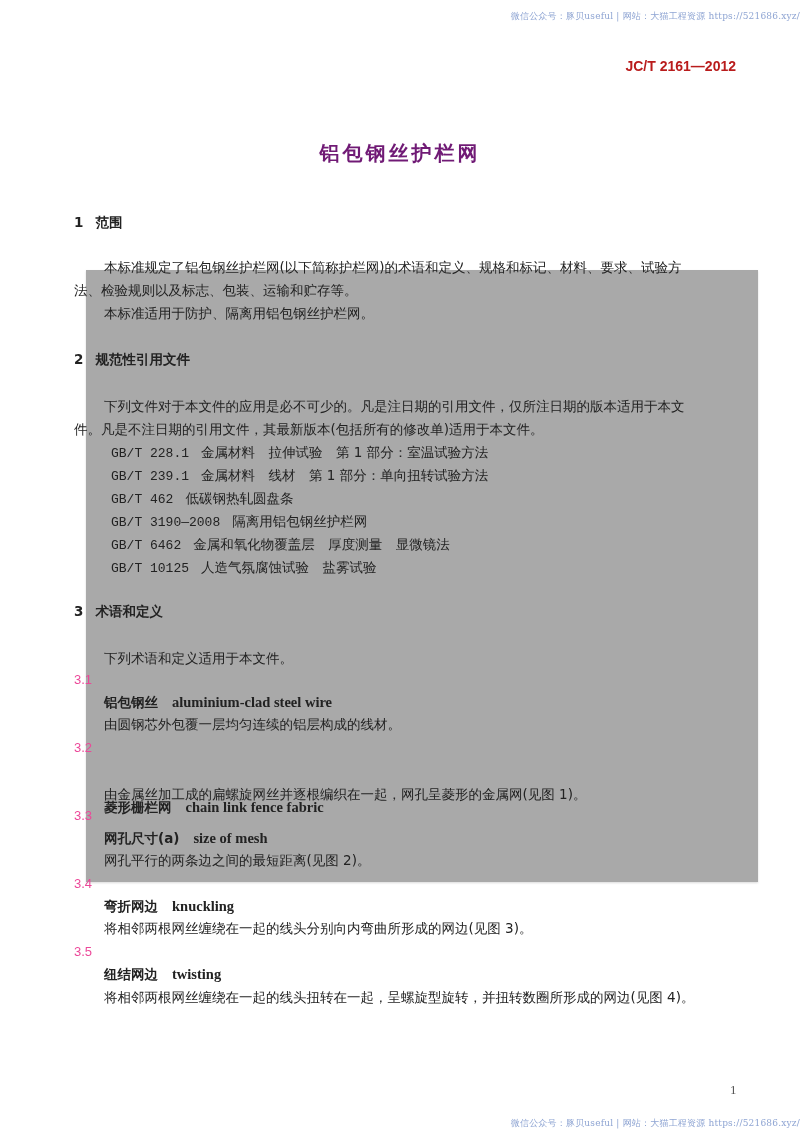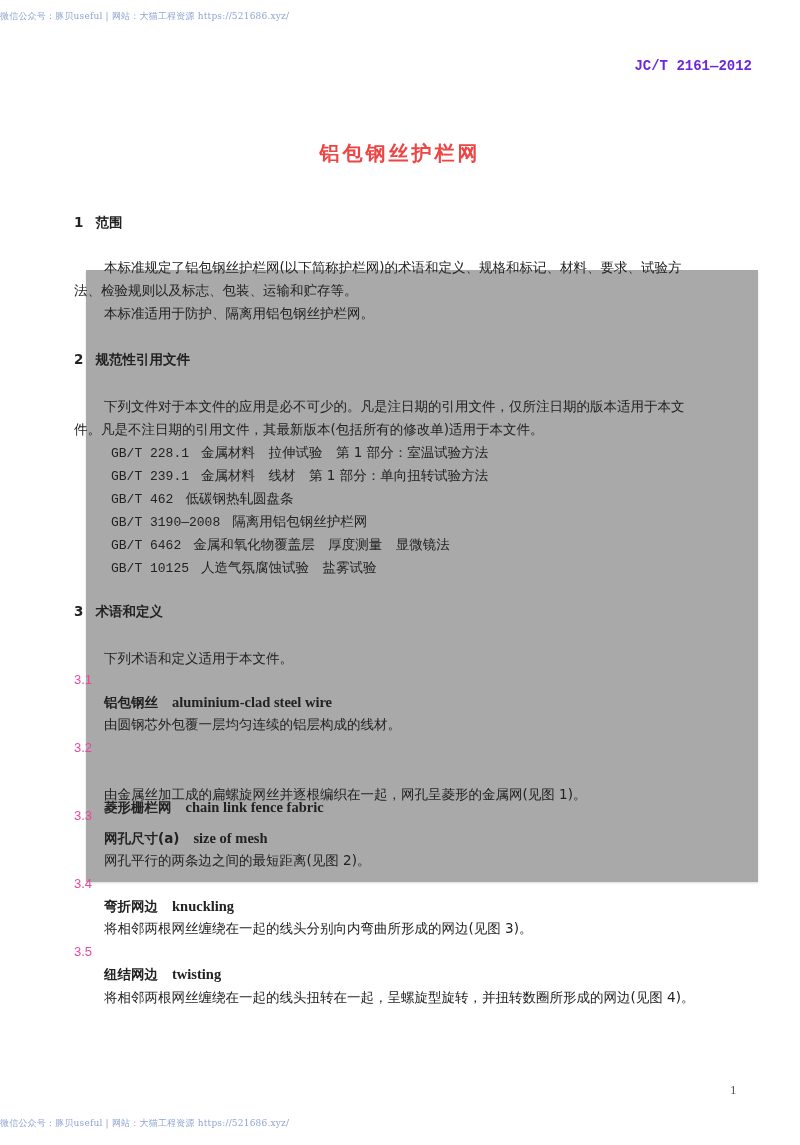--- a/index.html
+++ b/index.html
@@ -1,32 +1,32 @@
 <!DOCTYPE html>
 <html><head>
 <meta charset="utf-8">
 <style>
   html, body { margin: 0; padding: 0; }
   body {
     width: 800px; height: 1145px; background: #ffffff; position: relative; overflow: hidden;
     font-family: "DejaVu Sans", sans-serif; color: #2a2a2a;
   }
   .watermark {
-    position: absolute; left: 0; width: 800px; text-align: left;
+    position: absolute; left: 0; width: 800px; text-align: right;
     font-family: "DejaVu Serif", serif; font-size: 9px; color: #8fa5d3; letter-spacing: 0.2px;
   }
   .wm-top { top: 10px; }
   .wm-bottom { top: 1117px; }
   .std-code {
-    position: absolute; top: 58px; right: 48px;
-    font-family: Liberation Mono, monospace; font-weight: bold; font-size: 14px; color: #6d28d9;
+    position: absolute; top: 58px; right: 64px;
+    font-family: Liberation Sans, sans-serif; font-weight: bold; font-size: 14px; color: #b91c1c;
   }
   .doc-title {
     position: absolute; top: 140px; left: 0; width: 800px; text-align: center;
-    font-size: 20px; letter-spacing: 3px; color: #ef4444; font-weight: bold;
+    font-size: 20px; letter-spacing: 3px; color: #701a75; font-weight: bold;
   }
   .overlay {
     position: absolute; left: 86px; top: 270px; width: 672px; height: 612px;
     background: #a9a9a9; z-index: 1;
     box-shadow: 0 1px 2px rgba(0,0,0,0.15);
   }
   .content { position: absolute; left: 8px; top: 0; width: 800px; height: 1145px; z-index: 2; }
   .line { position: absolute; font-size: 13.5px; white-space: nowrap; color: #222; }
   .heading { font-weight: bold; font-size: 13.5px; }
   .num { position: absolute; font-size: 13px; color: #ec4899; font-family: "Liberation Sans", sans-serif; }

